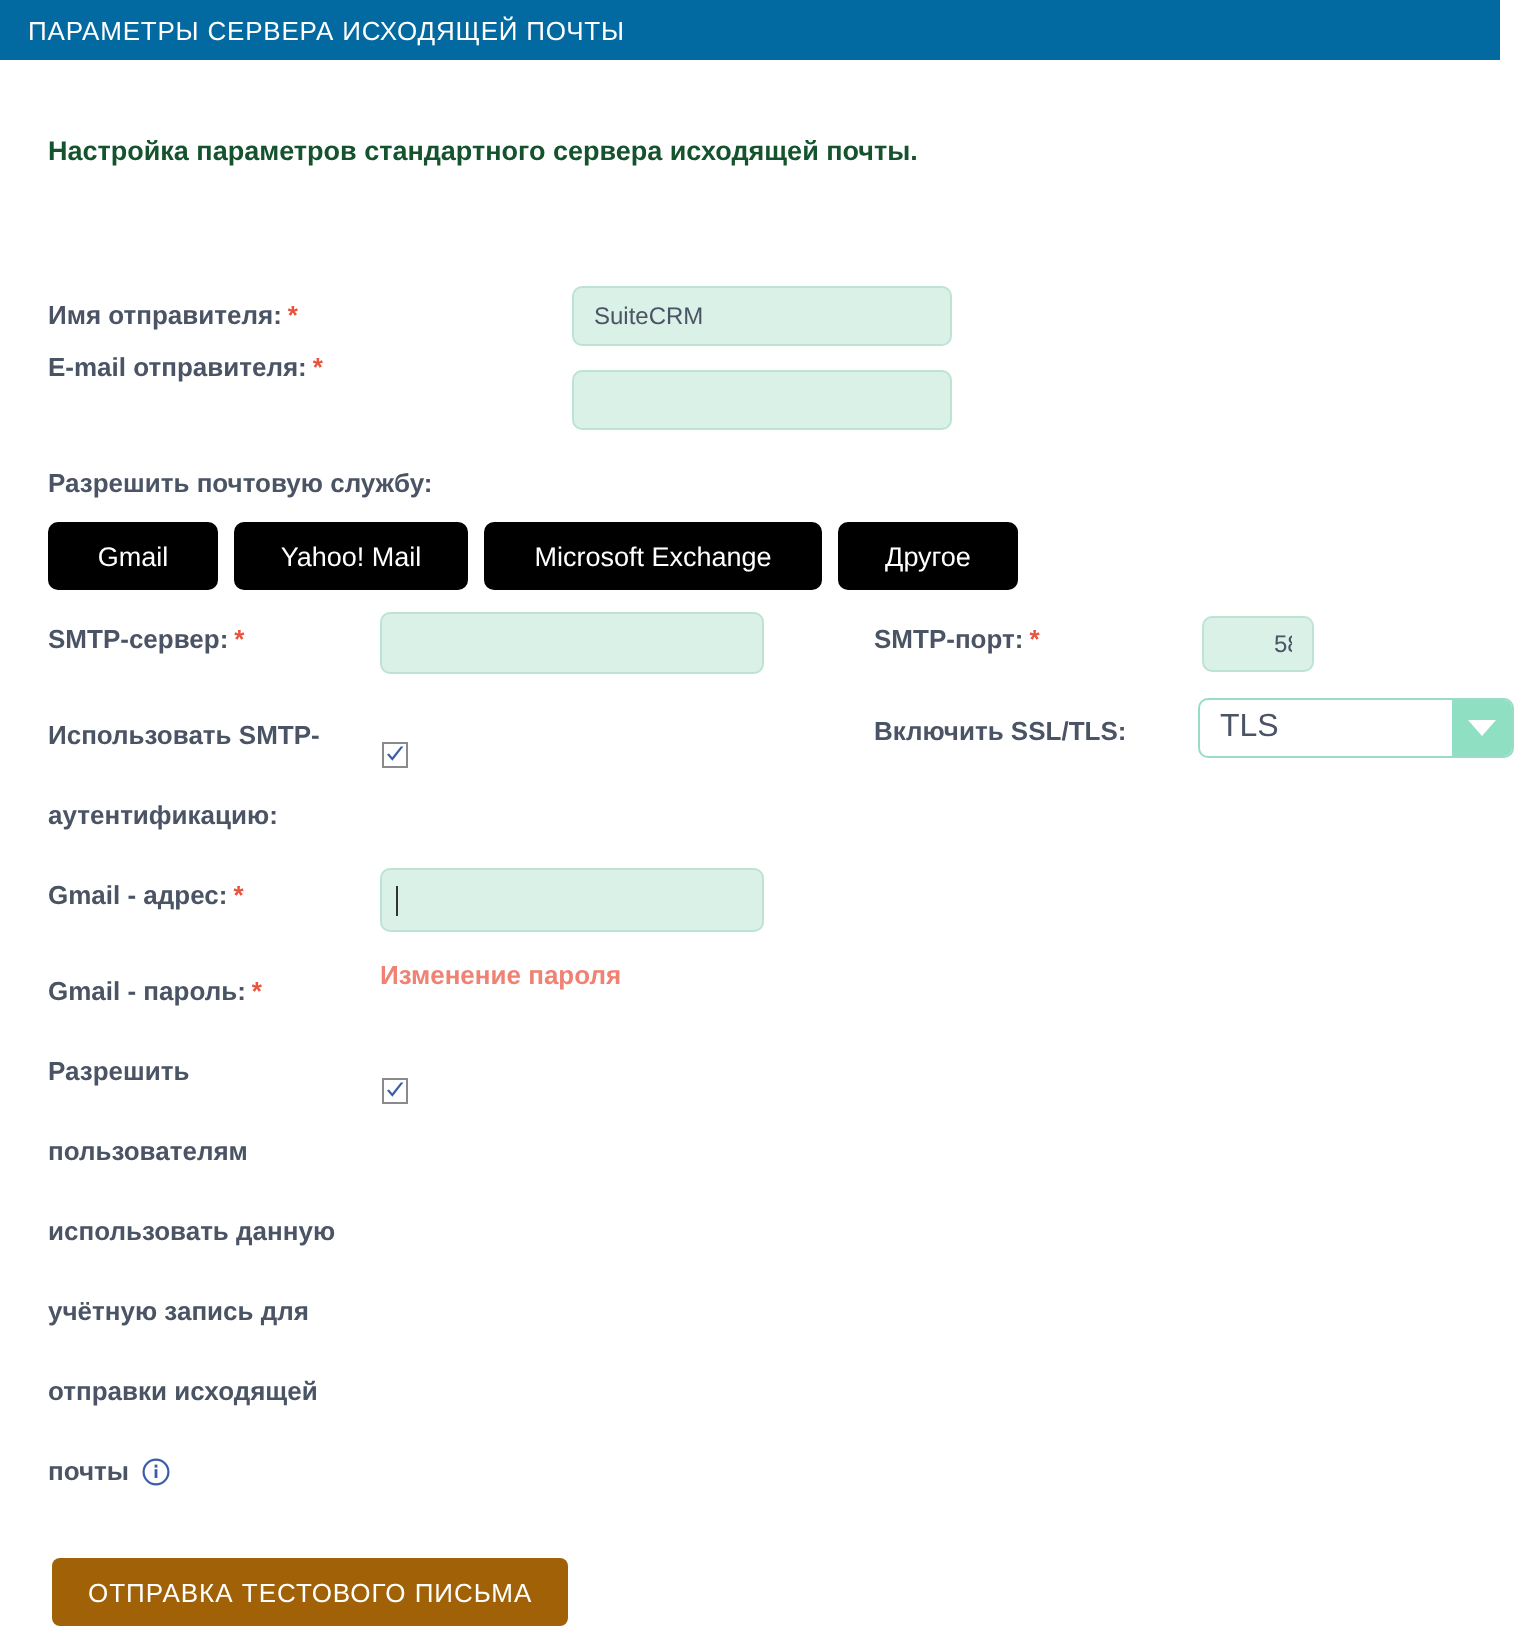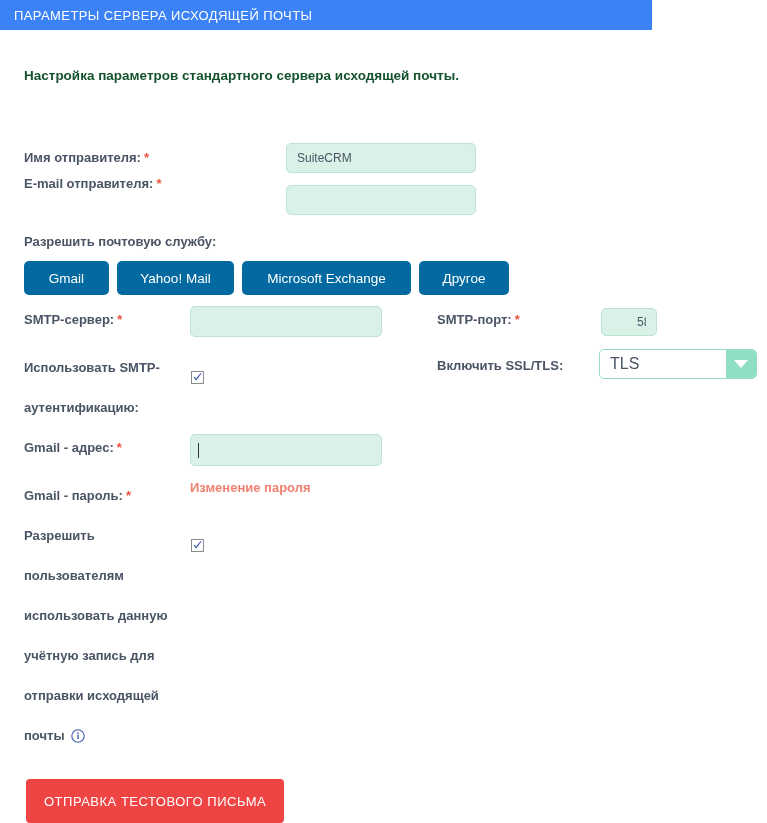--- a/index.html
+++ b/index.html
@@ -13,23 +13,23 @@
     position: relative;
     font-family: "Liberation Sans", sans-serif;
     overflow: hidden;
   }
 
   
   .title-bar {
     position: absolute;
     left: 0;
     top: 0;
-    width: 652px;
+    width: 750px;
     height: 30px;
-    background: #3b82f6;
+    background: #0369a1;
     display: flex;
     align-items: center;
   }
   .title-bar-text {
     color: #ffffff;
     font-size: 13px;
     letter-spacing: 0.4px;
     padding-left: 14px;
     font-weight: 400;
     white-space: nowrap;
@@ -69,21 +69,21 @@
     font-size: 12px;
     color: #4a5464;
     padding: 0 10px;
     line-height: 1;
     outline: none;
   }
 
   
   .svc-btn {
     position: absolute;
-    background: #0369a1;
+    background: #000000;
     color: #ffffff;
     border: none;
     border-radius: 5px;
     font-family: "Liberation Sans", sans-serif;
     font-size: 13.5px;
     height: 34px;
     cursor: pointer;
     padding: 0 16px;
     white-space: nowrap;
   }
@@ -162,22 +162,22 @@
     width: 1px;
     height: 15px;
     background: #333333;
   }
 
   
   .test-btn {
     position: absolute;
     left: 26px;
     top: 779px;
-    height: 44px;
-    background: #ef4444;
+    height: 34px;
+    background: #a16207;
     color: #ffffff;
     border: none;
     border-radius: 4px;
     font-family: "Liberation Sans", sans-serif;
     font-size: 13px;
     letter-spacing: 0.5px;
     padding: 0 18px;
     cursor: pointer;
     white-space: nowrap;
   }

